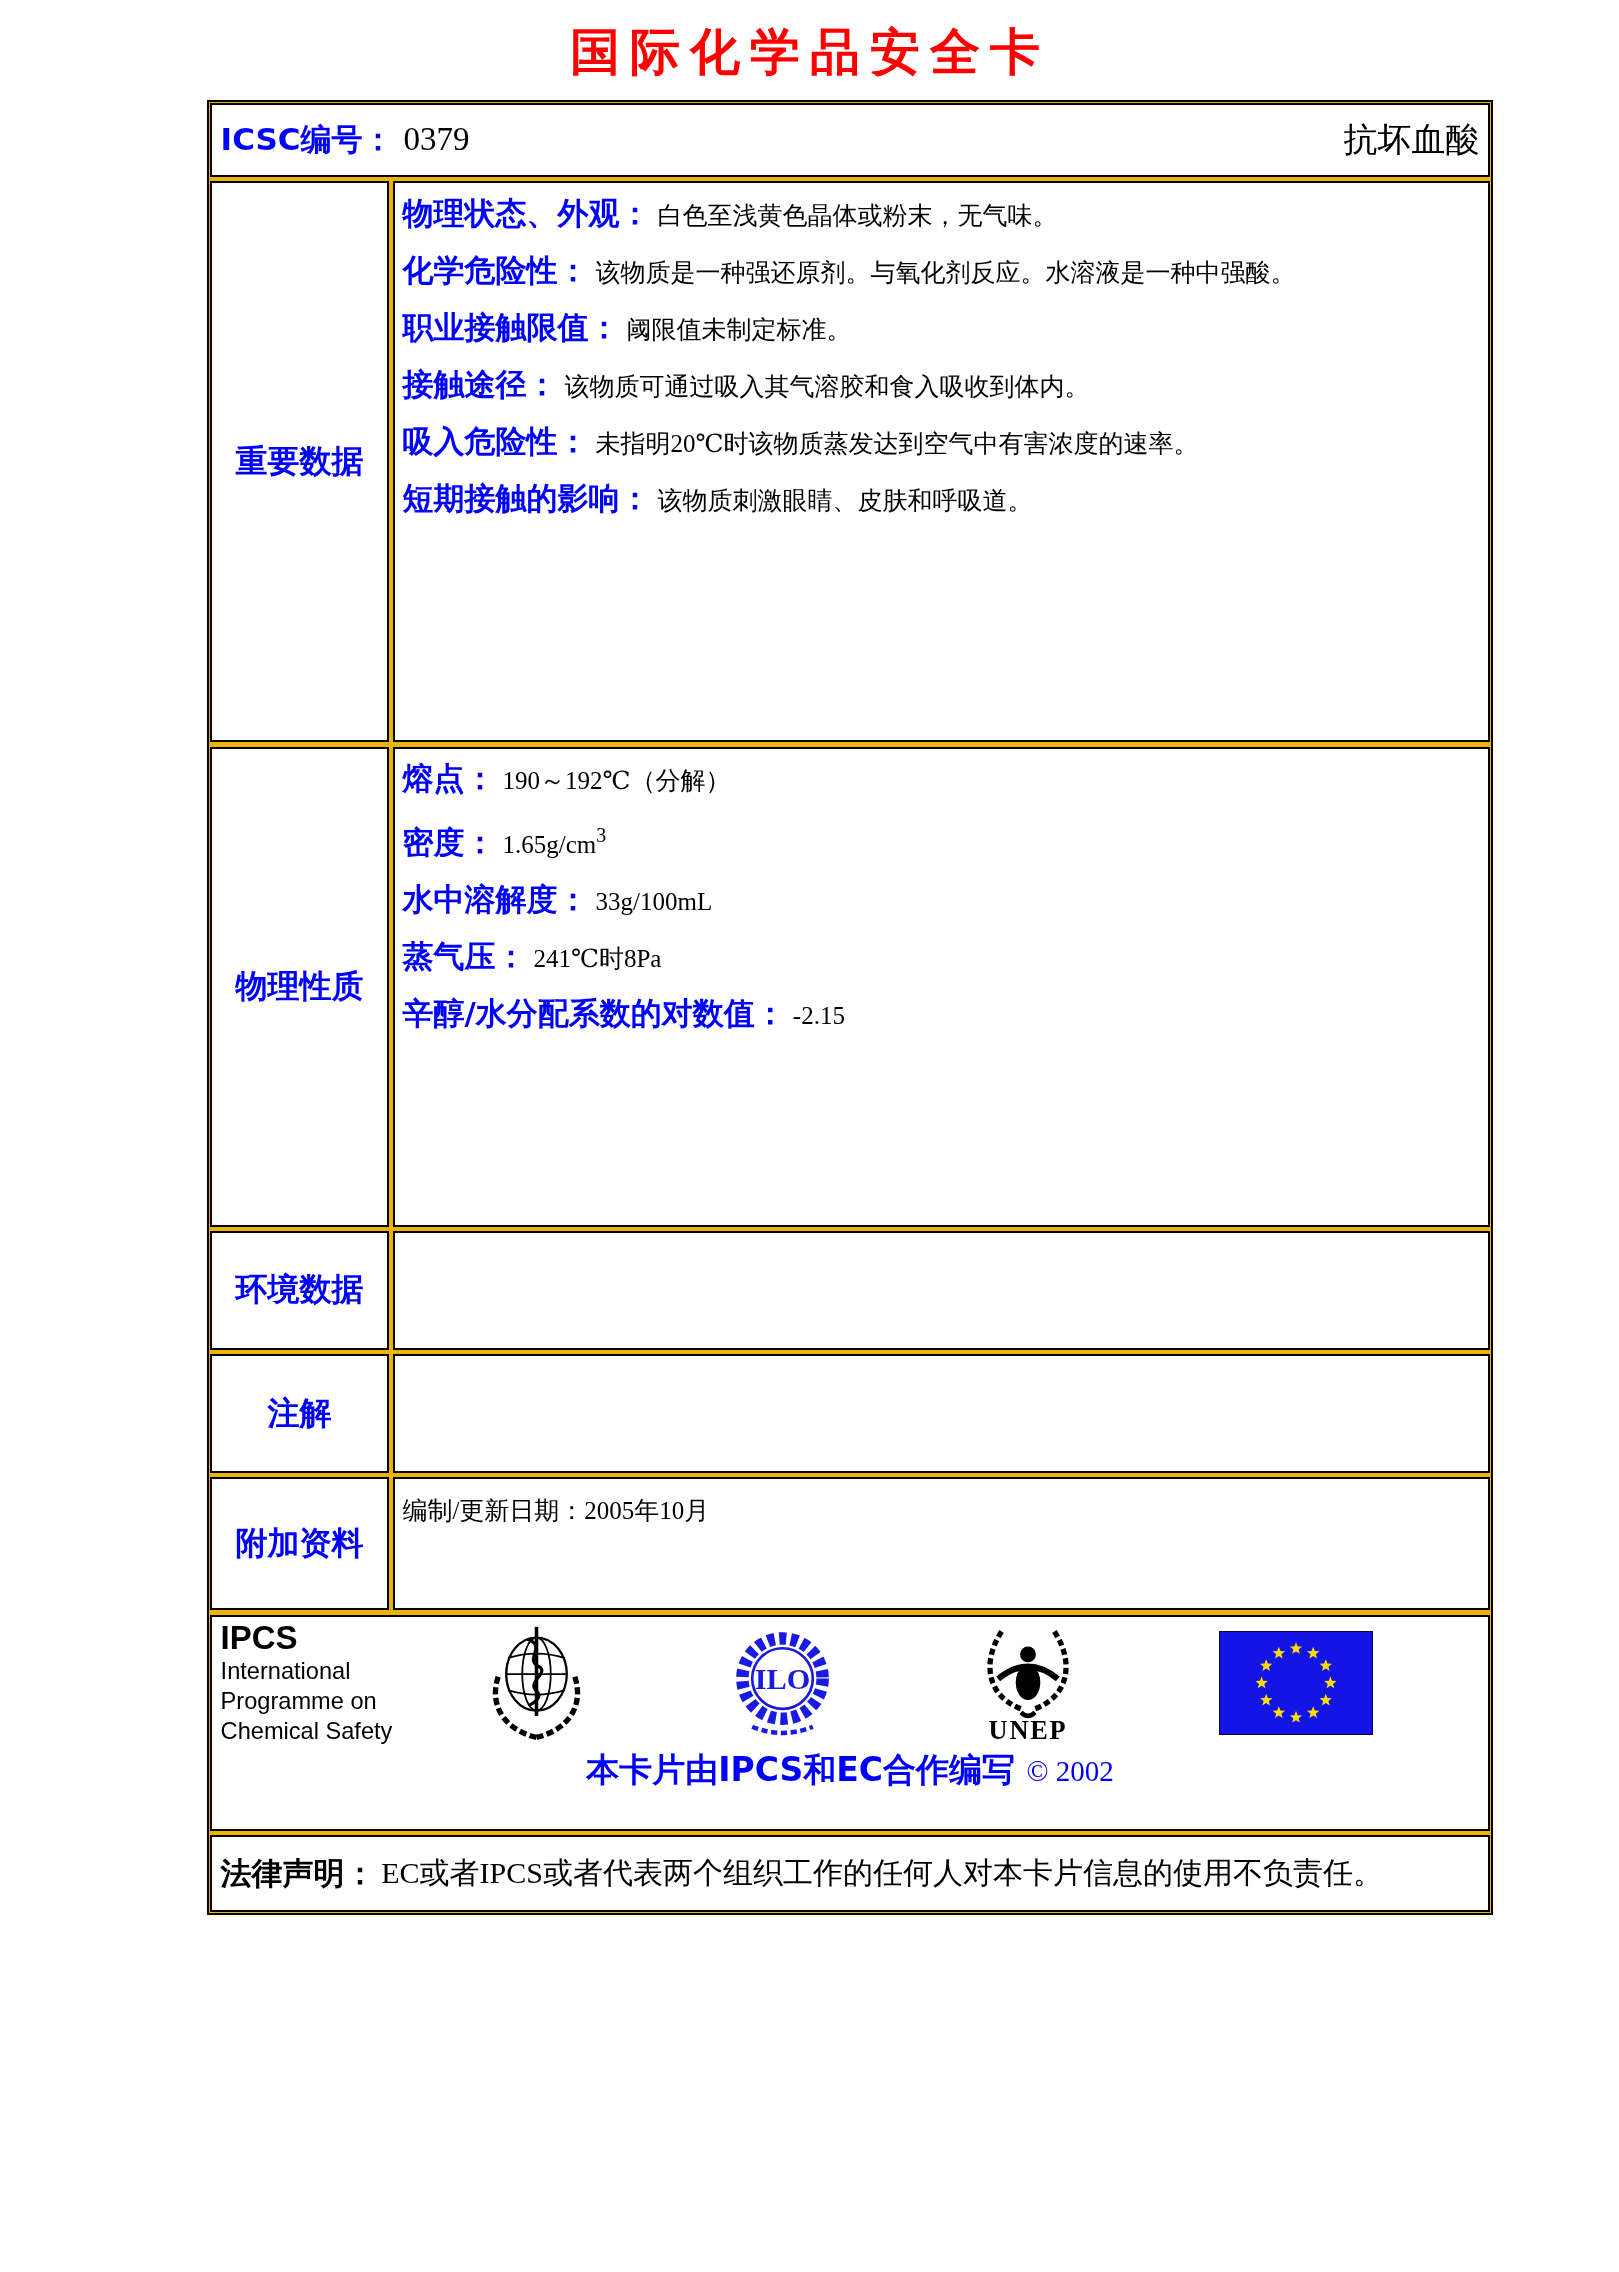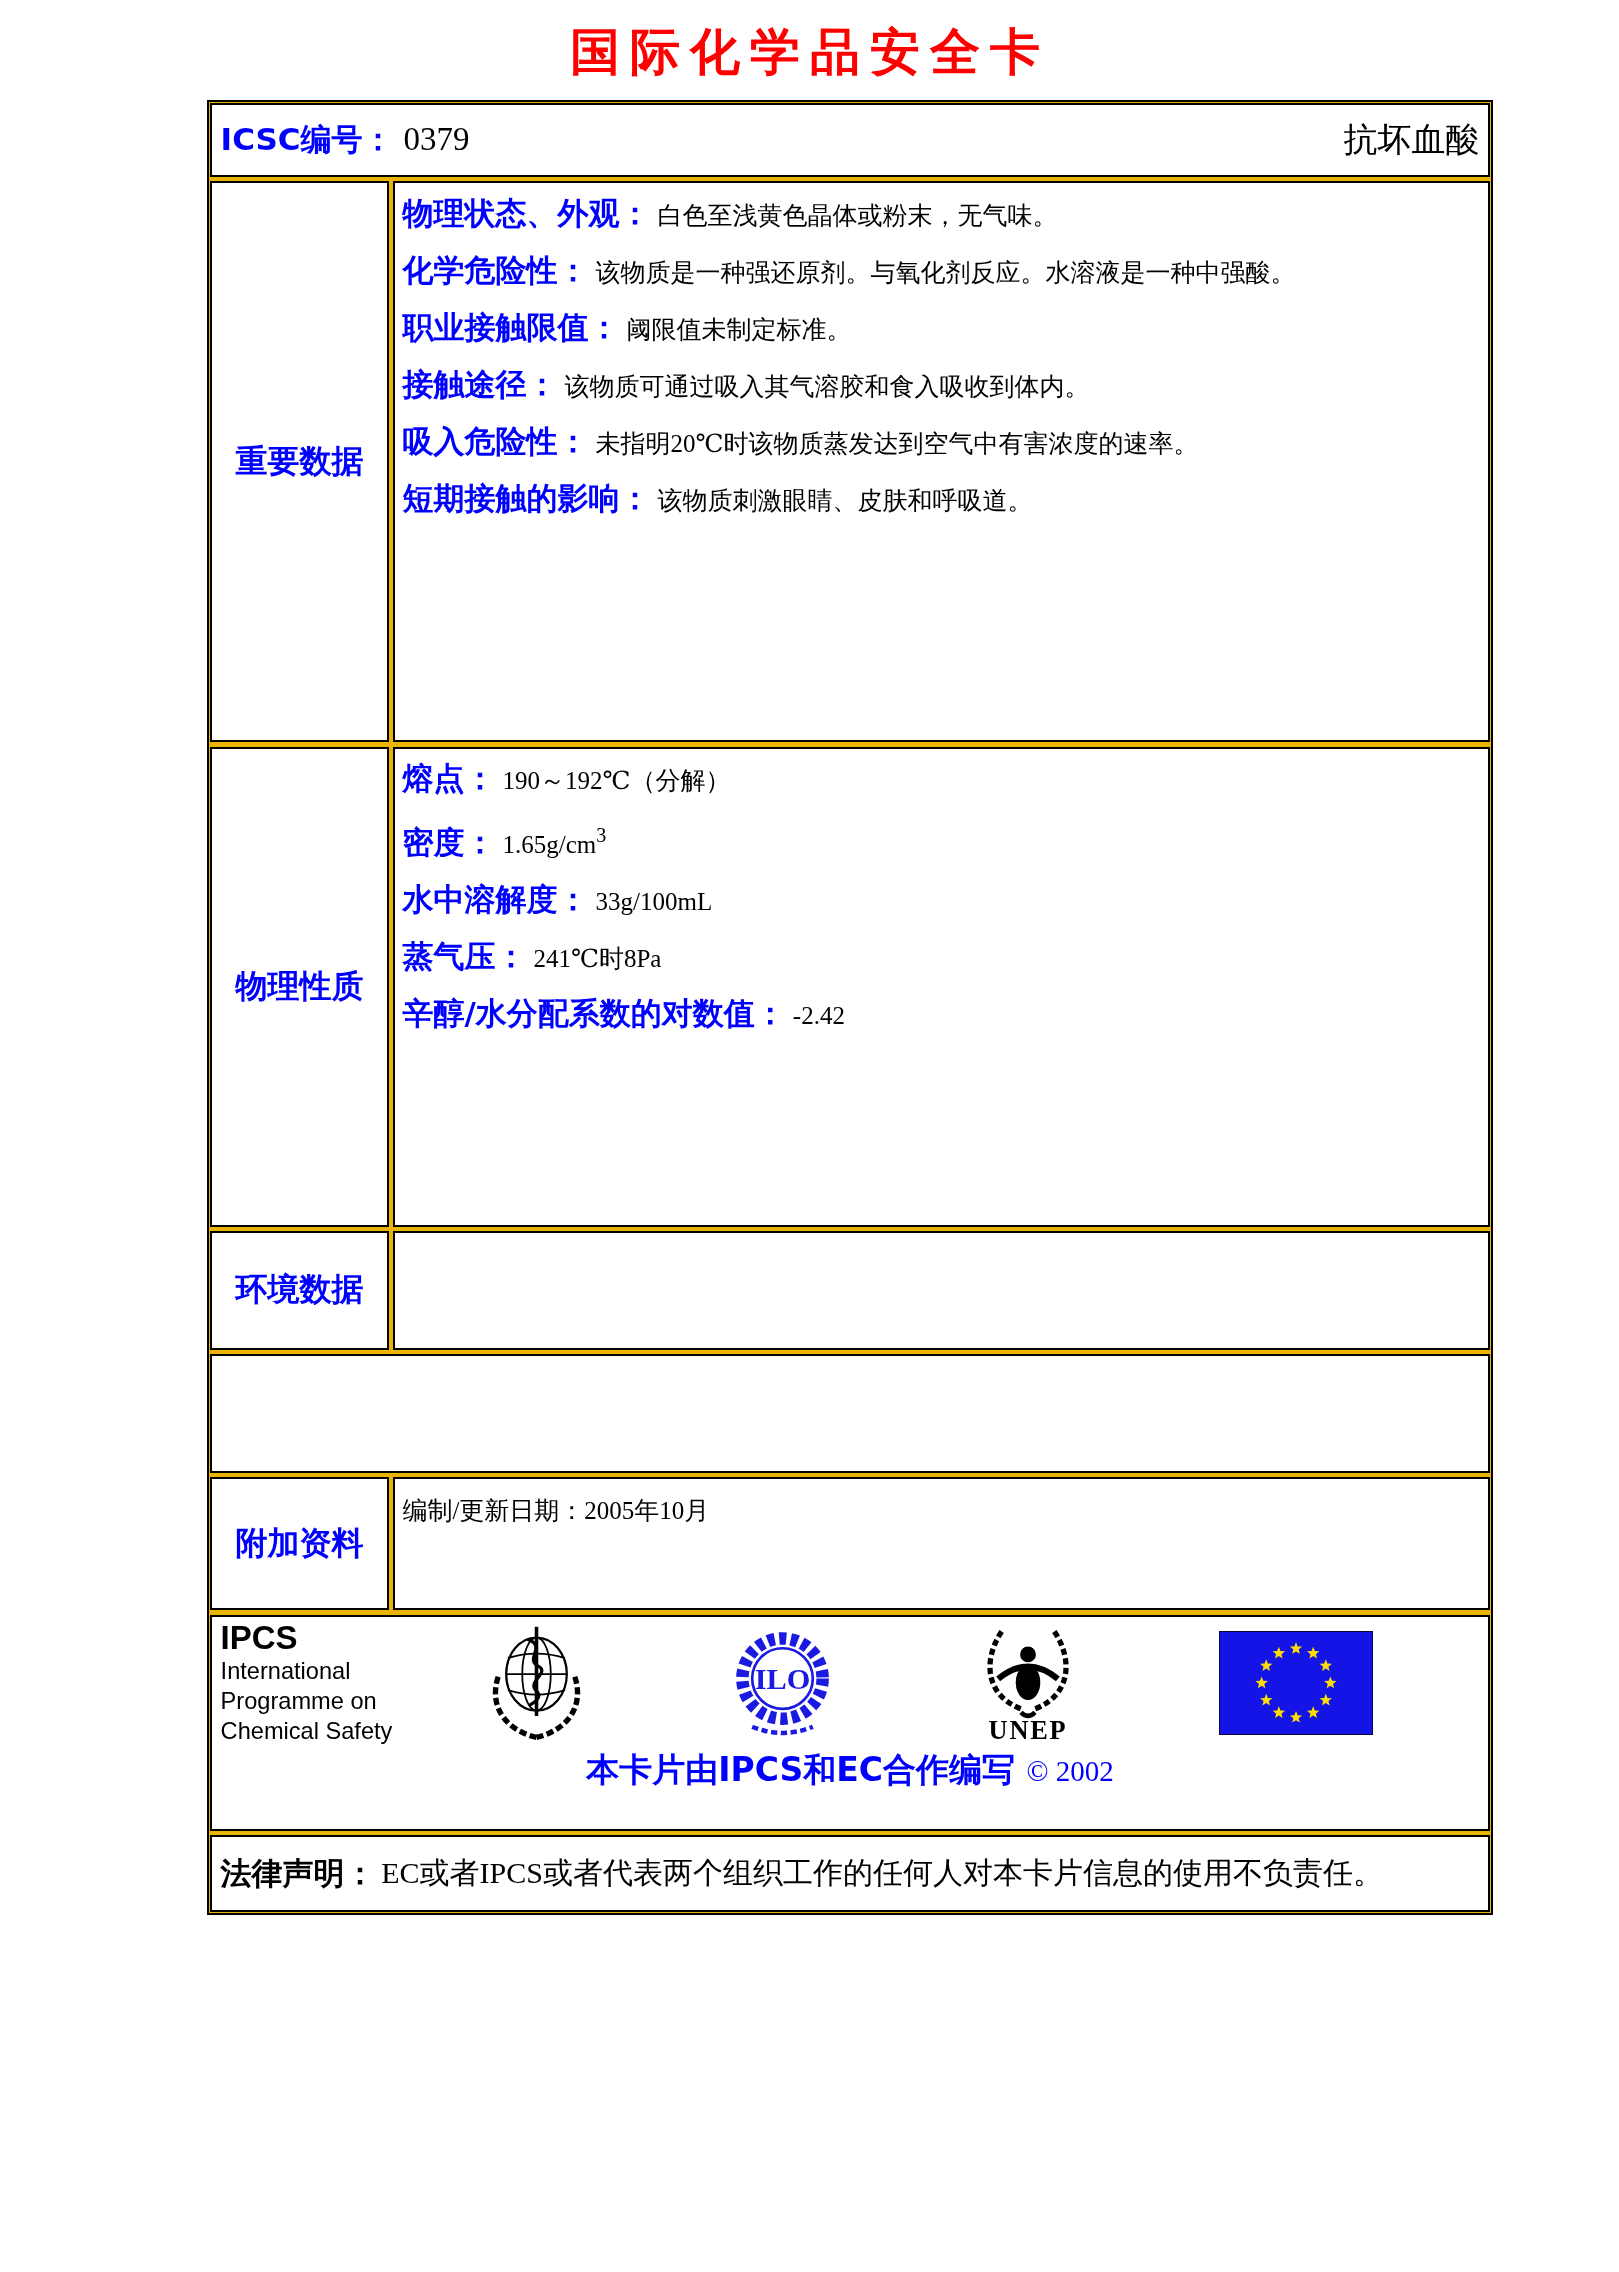--- a/index.html
+++ b/index.html
@@ -87,30 +87,31 @@
       </div>
     </div>
 
     <div class="row two-col r-physical">
       <div class="box label-cell">物理性质</div>
       <div class="box content-cell cell-fill">
         <p class="item"><span class="item-label">熔点：</span><span class="item-text">190～192℃（分解）</span></p>
         <p class="item"><span class="item-label">密度：</span><span class="item-text">1.65g/cm</span><sup>3</sup></p>
         <p class="item"><span class="item-label">水中溶解度：</span><span class="item-text">33g/100mL</span></p>
         <p class="item"><span class="item-label">蒸气压：</span><span class="item-text">241℃时8Pa</span></p>
-        <p class="item"><span class="item-label">辛醇/水分配系数的对数值：</span><span class="item-text">-2.42</span></p>
+        <p class="item"><span class="item-label">辛醇/水分配系数的对数值：</span><span class="item-text">-2.15</span></p>
       </div>
     </div>
 
     <div class="row two-col r-env">
       <div class="box label-cell">环境数据</div>
       <div class="box content-cell cell-fill"></div>
     </div>
 
     <div class="row two-col r-notes">
+      <div class="box label-cell">注解</div>
       <div class="box content-cell cell-fill"></div>
     </div>
 
     <div class="row two-col r-add">
       <div class="box label-cell">附加资料</div>
       <div class="box content-cell cell-fill">
         <p class="item"><span class="item-text">编制/更新日期：</span><span class="item-text">2005年10月</span></p>
       </div>
     </div>
 

